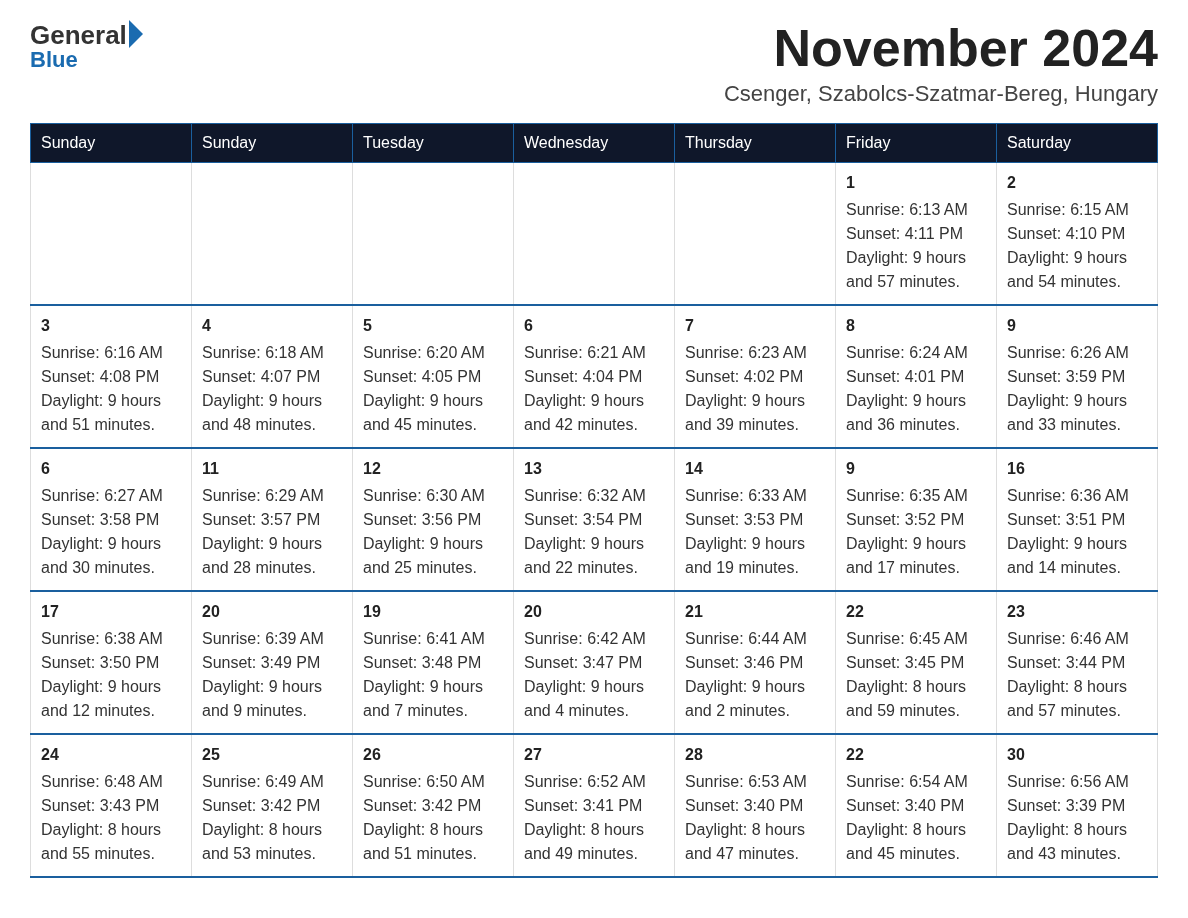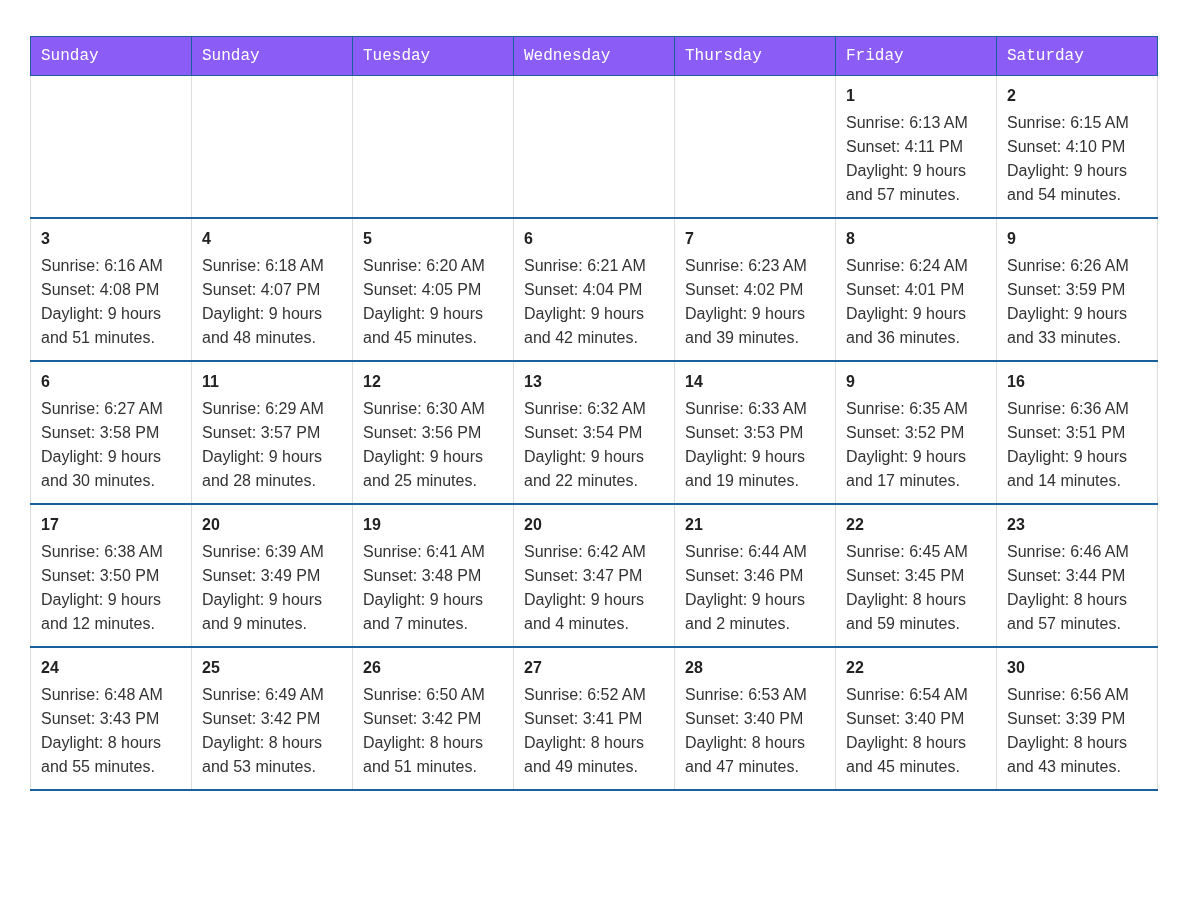--- a/index.html
+++ b/index.html
@@ -57,22 +57,21 @@
       font-size: 22px;
       color: #444;
       margin-top: 4px;
     }
     .calendar-table {
       width: 100%;
       border-collapse: collapse;
       margin-top: 8px;
     }
     .calendar-table thead tr {
-      background-color: #8b5cf6;
-      font-family: Liberation Mono, monospace;
+      background-color: #0f172a;
     }
     .calendar-table thead th {
       color: #fff;
       font-size: 16px;
       font-weight: normal;
       padding: 10px 10px;
       text-align: left;
       border: 1px solid #1a5f9e;
     }
     .calendar-table tbody tr {
@@ -103,21 +102,30 @@
       background: #fff;
     }
     .calendar-table tbody tr:nth-child(even) td {
       background: #fff;
     }
   </style>
 </head>
 <body>
 
 <div class="header-area">
+  <div class="logo-area">
+    <div class="logo-text">
+      <span>General</span>
+      <div class="logo-triangle"></div>
+    </div>
+    <div class="logo-bottom">Blue</div>
+  </div>
   <div class="title-area">
+    <div class="calendar-title">November 2024</div>
+    <div class="calendar-subtitle">Csenger, Szabolcs-Szatmar-Bereg, Hungary</div>
   </div>
 </div>
 
 <table class="calendar-table">
   <thead>
     <tr>
     <th>Sunday</th>
         <th>Sunday</th>
         <th>Tuesday</th>
         <th>Wednesday</th>

